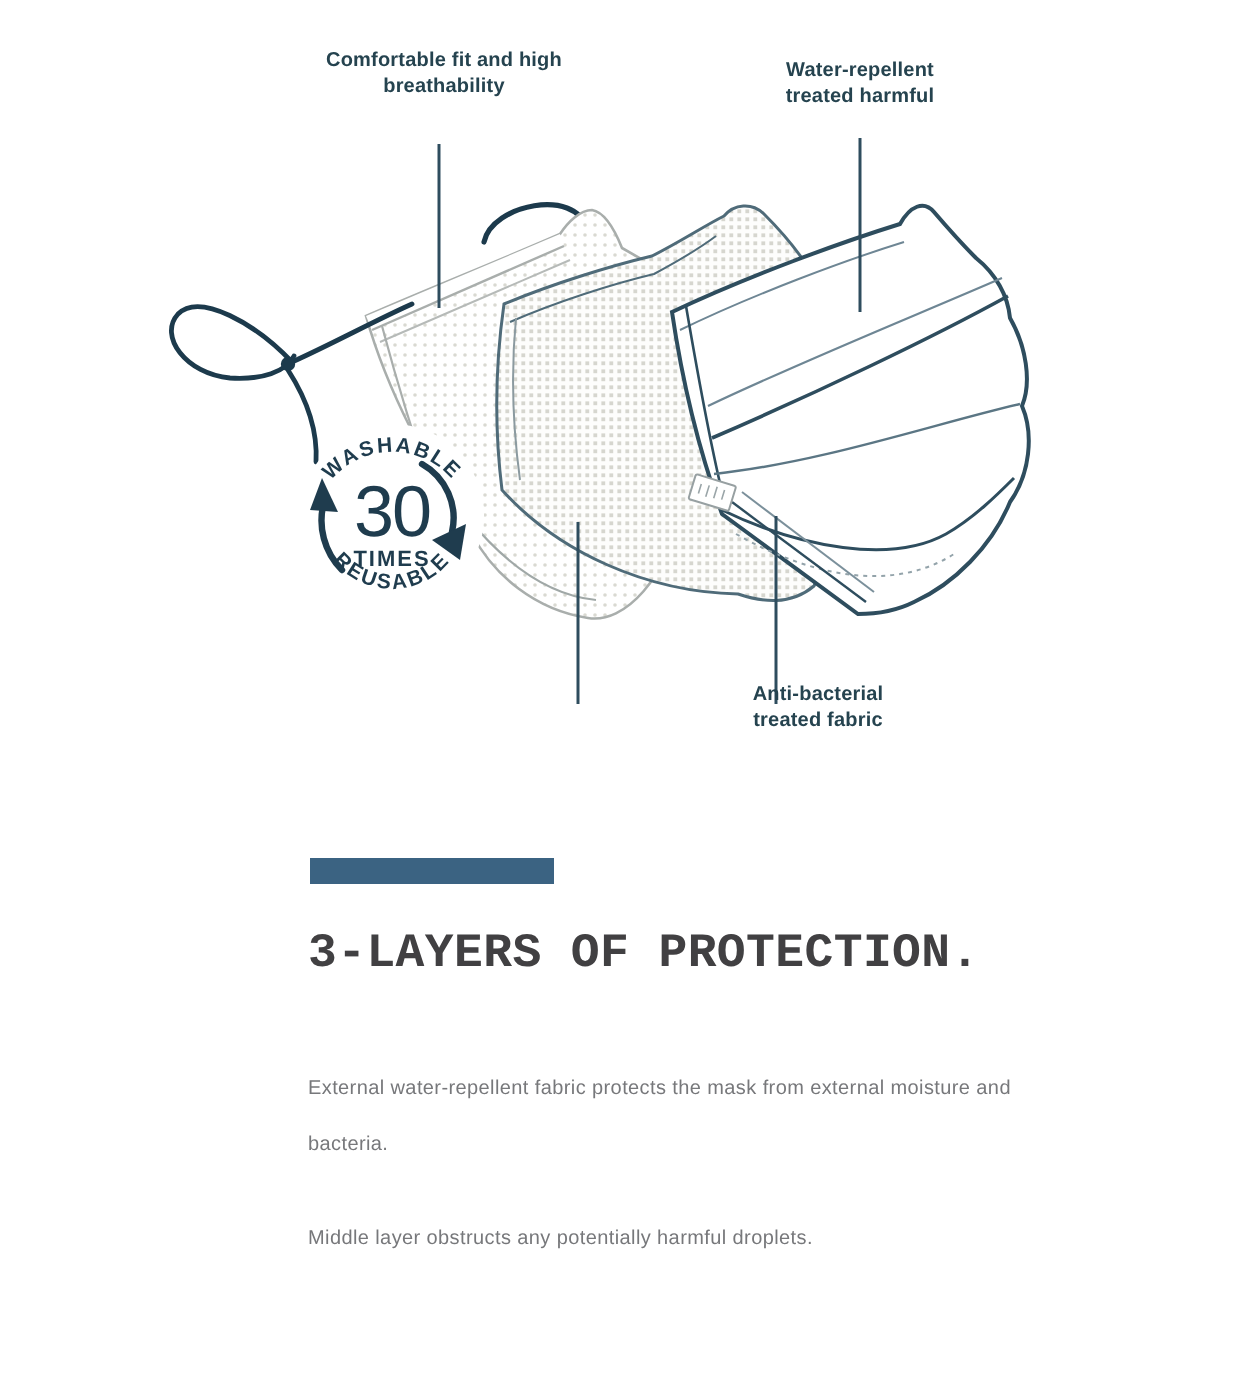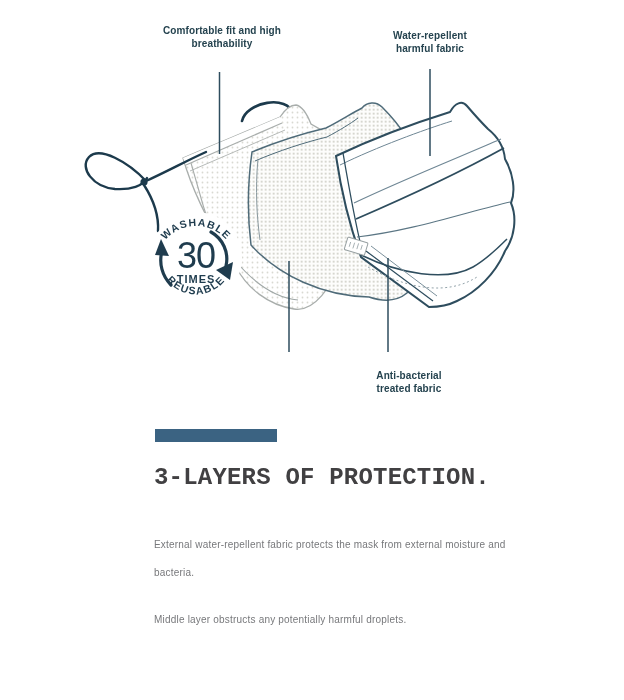--- a/index.html
+++ b/index.html
@@ -108,22 +108,22 @@
 
       <g stroke="#2e4d5e" stroke-width="1.5">
         <path d="M 219.5,72 L 219.5,154"></path>
         <path d="M 430,69 L 430,156"></path>
         <path d="M 289,261 L 289,352"></path>
         <path d="M 388,258 L 388,352"></path>
       </g>
     </svg>
 
     <div class="callout" style="left:222px;top:24px;width:150px;">Comfortable fit and high breathability</div>
-    <div class="callout" style="left:430px;top:29px;width:110px;">Water-repellent harmful fabric</div>
-    <div class="callout" style="left:409px;top:369px;width:100px;">Anti-bacterial treated fabric</div>
+    <div class="callout" style="left:430px;top:29px;width:110px;">Water-repellent treated harmful</div>
+    <div class="callout" style="left:409px;top:341px;width:100px;">Anti-bacterial treated fabric</div>
   </div>
 
   <div class="accent-bar"></div>
 
   <h1 class="headline">3-LAYERS OF PROTECTION.</h1>
 
   <div class="bodycopy">
     <p>External water-repellent fabric protects the mask from external moisture and bacteria.</p>
     <p>Middle layer obstructs any potentially harmful droplets.</p>
   </div>

